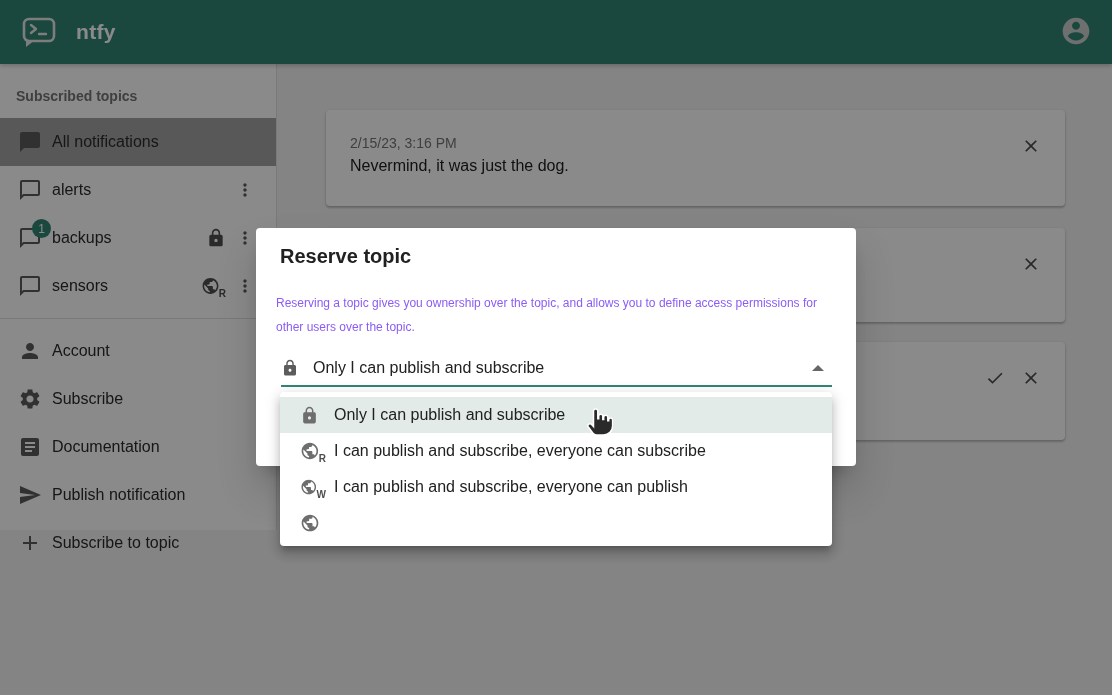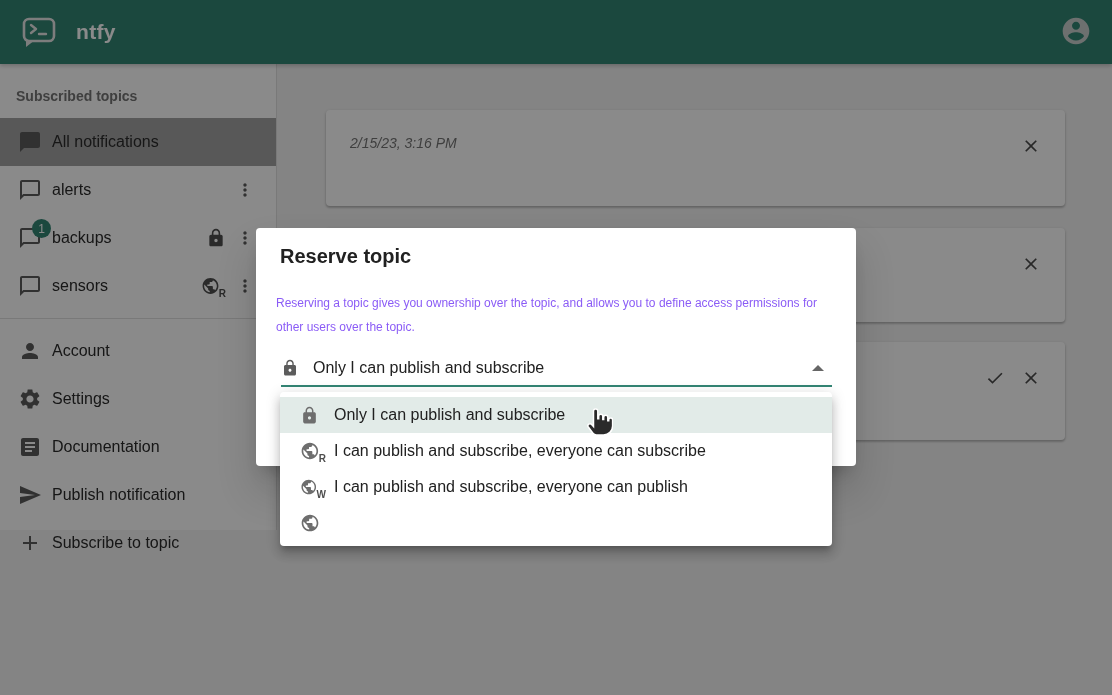--- a/index.html
+++ b/index.html
@@ -32,21 +32,21 @@
     display:flex; align-items:center; justify-content:center; border-radius:50%; cursor:pointer; }
   .dots svg { fill:#5c5c5c; }
   .badge { position:absolute; top:-7px; right:-9px; min-width:19px; height:19px; border-radius:10px;
     background:var(--primary,#338574); color:#fff; font-size:12px; display:flex; align-items:center; justify-content:center; padding:0 4px; }
   .divider { height:1px; background:rgba(0,0,0,.12); margin:8px 0; }
   .icon-sub { font-size:10px; font-weight:700; color:#4e4e4e; margin-left:-1px; line-height:10px; position:relative; top:3px; }
 
   
   .main { position:absolute; top:64px; left:277px; width:835px; height:631px; background:#f4f4f4; }
   .card { position:absolute; left:49px; width:739px; background:#fff; border-radius:4px;
-    box-shadow:0 1px 3px rgba(0,0,0,.2), 0 2px 2px rgba(0,0,0,.12);font-style:italic; }
+    box-shadow:0 1px 3px rgba(0,0,0,.2), 0 2px 2px rgba(0,0,0,.12); }
   .card .date { font-size:14px; color:#757575; padding:25px 24px 0; margin-bottom:3px; }
   .card .msg { font-size:16px; color:#212121; padding:0 24px; line-height:24px; }
   .card-actions { position:absolute; top:19px; right:16px; display:flex; }
   .card-actions .iconbtn { width:36px; height:36px; }
   .card-actions svg { fill:#4a4a4a; }
 
   
   .overlay { position:absolute; inset:0; background:rgba(0,0,0,.46); z-index:50; }
 
   
@@ -176,21 +176,21 @@
       </span>
       <span class="label">Account</span>
     </div>
 
     <div class="nav-item">
       <span class="item-icon">
         <svg width="24" height="24" viewBox="0 0 24 24">
             <path d="M19.14 12.94c.04-.3.06-.61.06-.94 0-.32-.02-.64-.07-.94l2.03-1.58c.18-.14.23-.41.12-.61l-1.92-3.32c-.12-.22-.37-.29-.59-.22l-2.39.96c-.5-.38-1.03-.7-1.62-.94l-.36-2.54c-.04-.24-.24-.41-.48-.41h-3.84c-.24 0-.43.17-.47.41l-.36 2.54c-.59.24-1.13.57-1.62.94l-2.39-.96c-.22-.08-.47 0-.59.22L2.74 8.87c-.12.21-.08.47.12.61l2.03 1.58c-.05.3-.09.63-.09.94s.02.64.07.94l-2.03 1.58c-.18.14-.23.41-.12.61l1.92 3.32c.12.22.37.29.59.22l2.39-.96c.5.38 1.03.7 1.62.94l.36 2.54c.05.24.24.41.48.41h3.84c.24 0 .44-.17.47-.41l.36-2.54c.59-.24 1.13-.56 1.62-.94l2.39.96c.22.08.47 0 .59-.22l1.92-3.32c.12-.22.07-.47-.12-.61l-2.01-1.58zM12 15.6c-1.98 0-3.6-1.62-3.6-3.6s1.62-3.6 3.6-3.6 3.6 1.62 3.6 3.6-1.62 3.6-3.6 3.6z"></path>
           </svg>
       </span>
-      <span class="label">Settings</span>
+      <span class="label">Subscribe</span>
     </div>
 
     <div class="nav-item">
       <span class="item-icon">
         <svg width="24" height="24" viewBox="0 0 24 24">
             <path d="M19 3H5c-1.1 0-2 .9-2 2v14c0 1.1.9 2 2 2h14c1.1 0 2-.9 2-2V5c0-1.1-.9-2-2-2zm-5 14H7v-2h7v2zm3-4H7v-2h10v2zm0-4H7V7h10v2z"></path>
           </svg>
       </span>
       <span class="label">Documentation</span>
     </div>
@@ -210,20 +210,21 @@
             <path d="M19 13h-6v6h-2v-6H5v-2h6V5h2v6h6v2z"></path>
           </svg>
       </span>
       <span class="label">Subscribe to topic</span>
     </div>
   </nav>
 
   <main class="main">
     <div class="card" style="top:46px; height:96px;">
       <div class="date">2/15/23, 3:16 PM</div>
+      <div class="msg">Nevermind, it was just the dog.</div>
       <div class="card-actions">
         <button class="iconbtn">
           <span>
             <svg width="20" height="20" viewBox="0 0 24 24">
                 <path d="M19 6.41L17.59 5 12 10.59 6.41 5 5 6.41 10.59 12 5 17.59 6.41 19 12 13.41 17.59 19 19 17.59 13.41 12z"></path>
               </svg>
           </span>
         </button>
       </div>
     </div>

